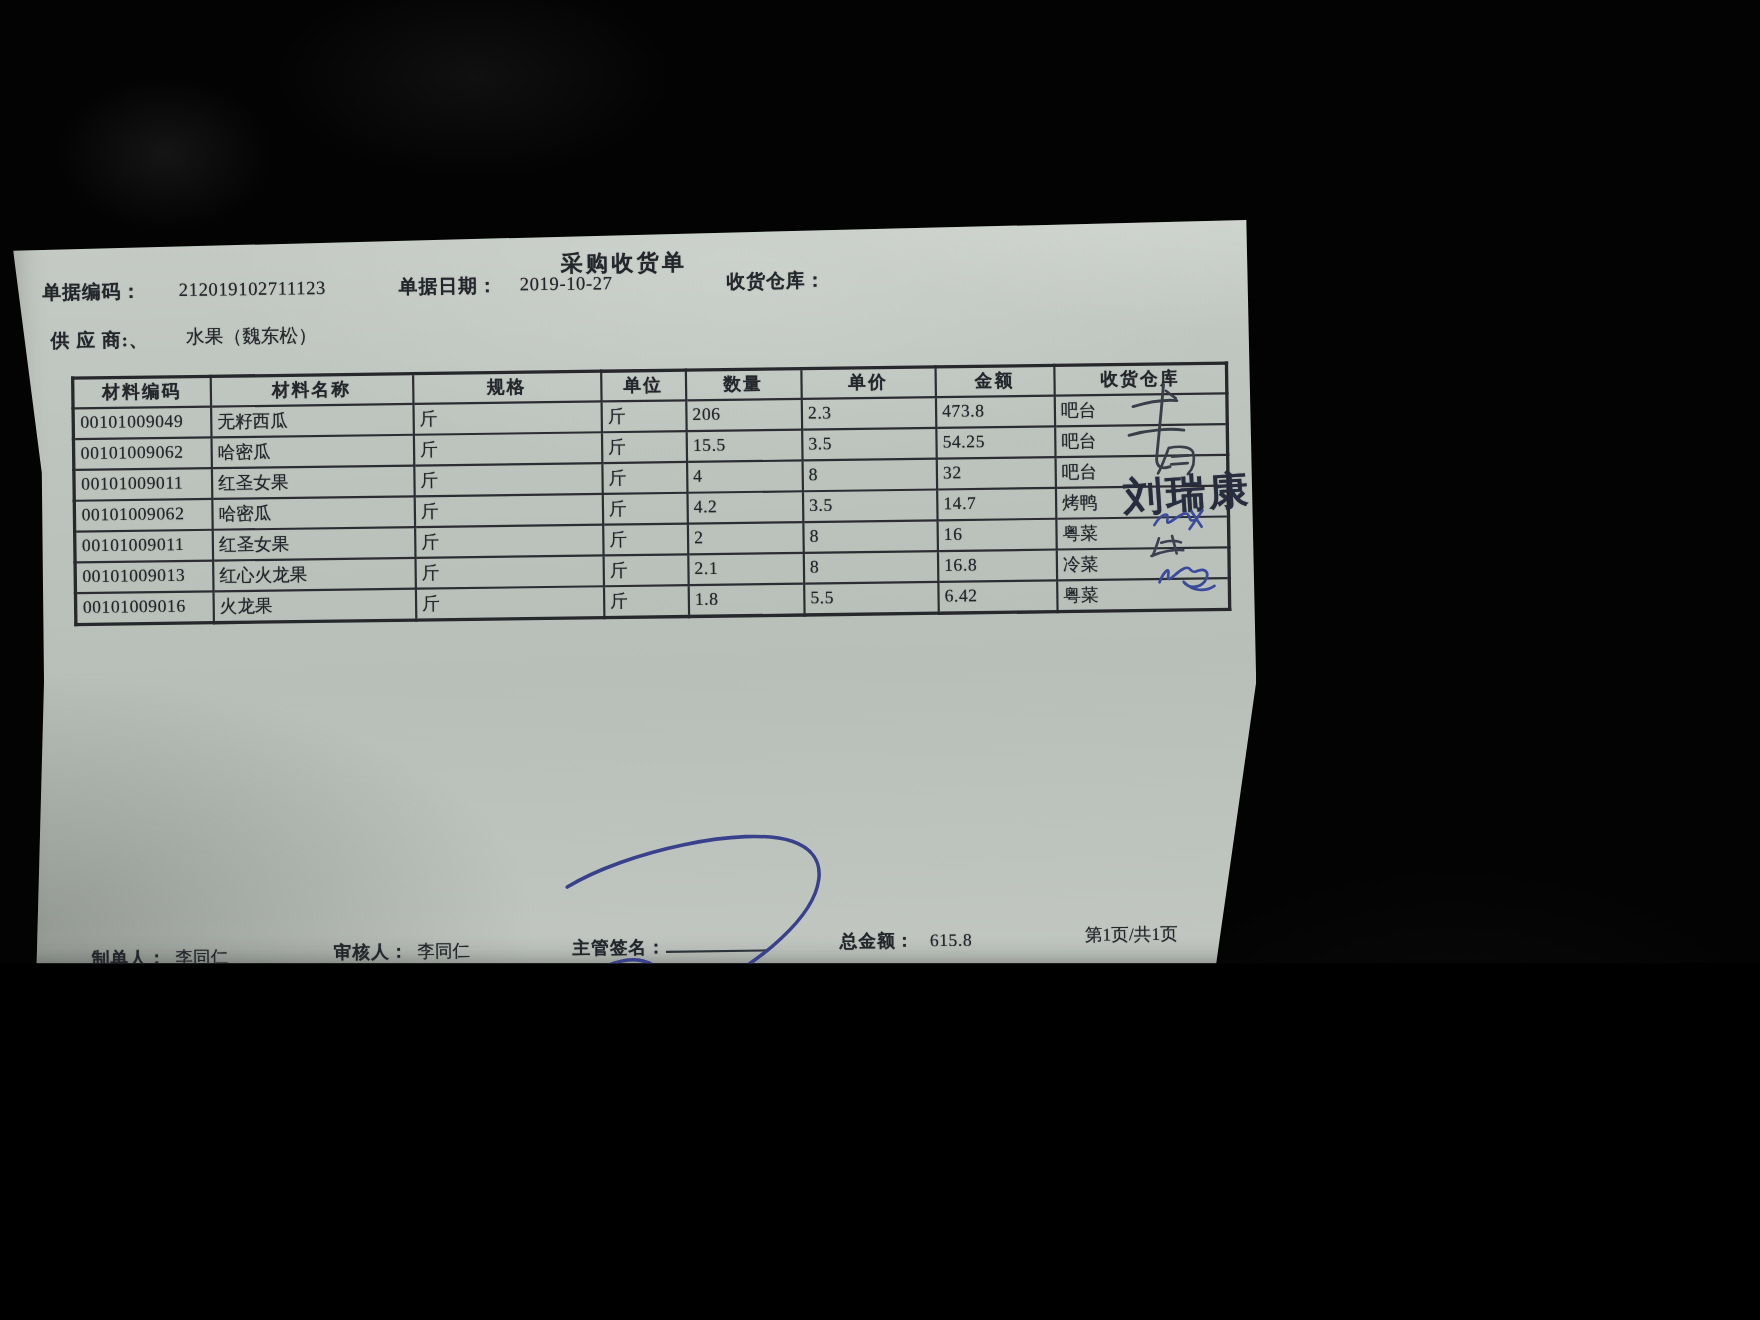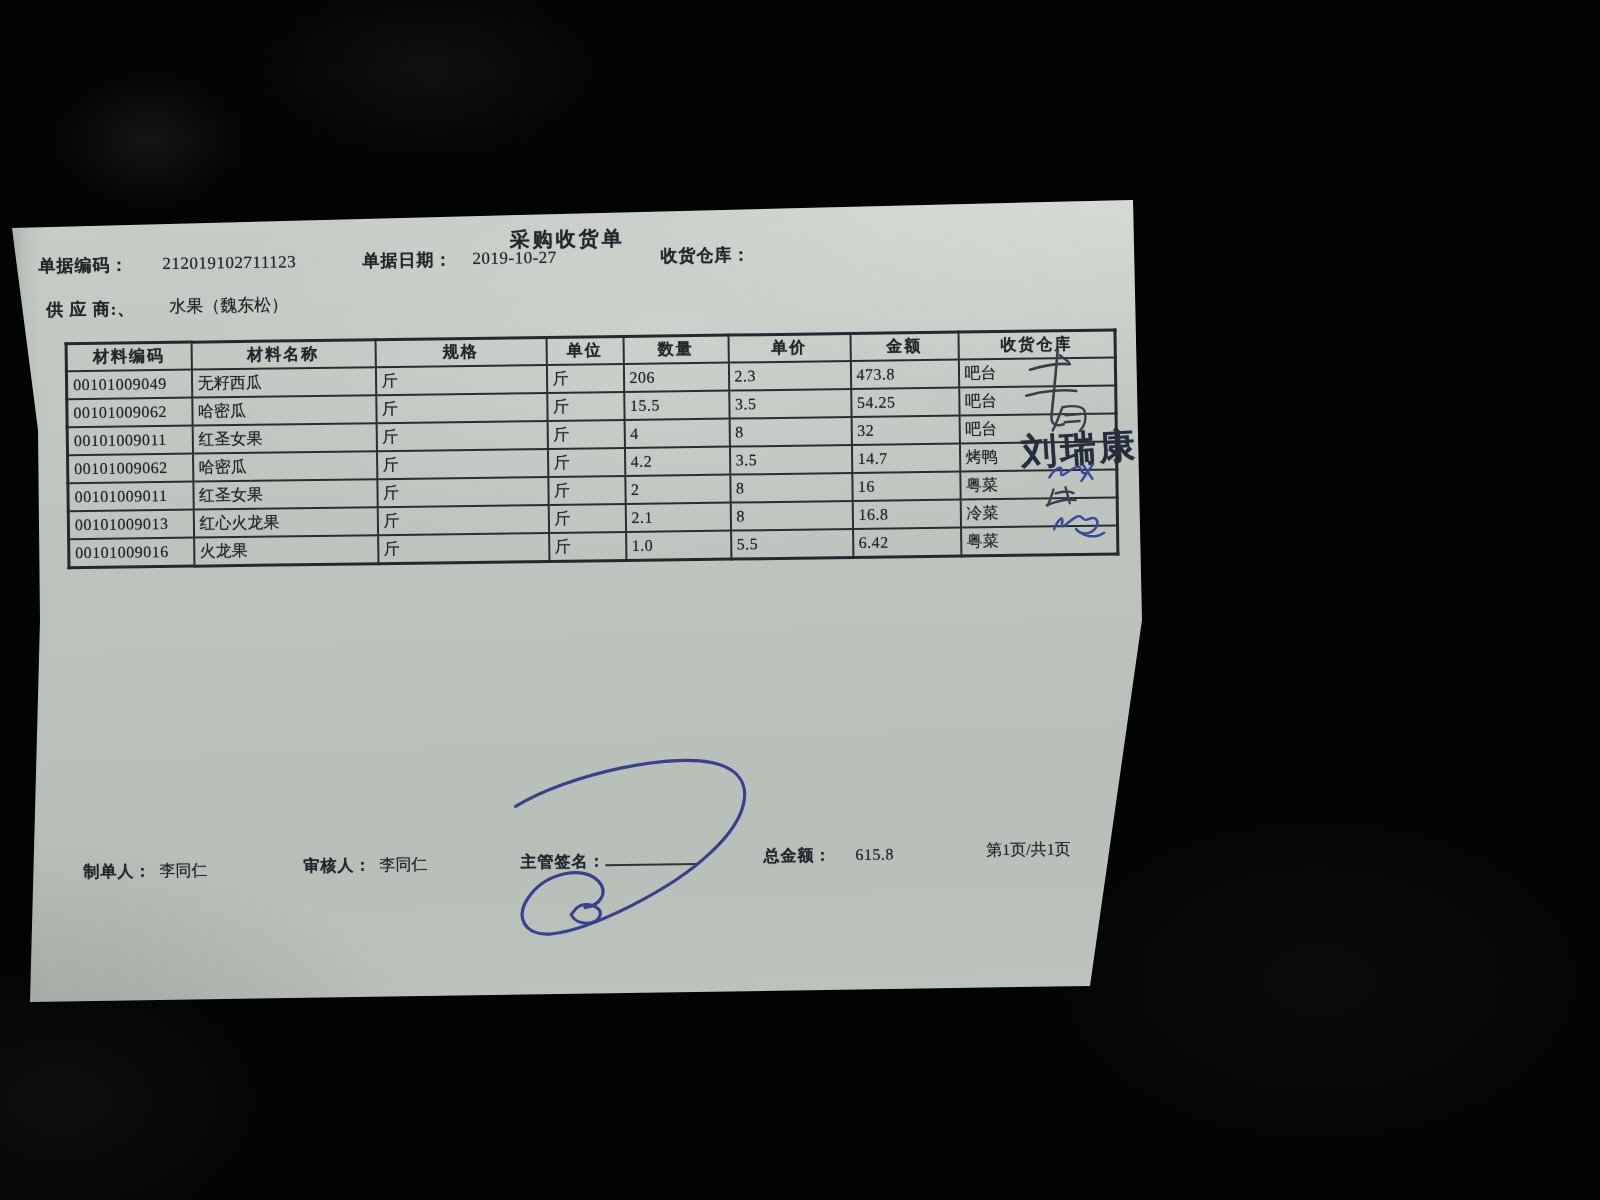--- a/index.html
+++ b/index.html
@@ -1,17 +1,17 @@
 <!DOCTYPE html>
 <html><head>
 <meta charset="utf-8">
 <style>
   html,body{margin:0;padding:0;background:#000;}
   .photo{
-    position:relative;width:1600px;height:1200px;overflow:hidden;
+    position:relative;width:1600px;height:876px;overflow:hidden;
     background:
       radial-gradient(140px 100px at 150px 140px, #151515 0%, rgba(10,10,10,0) 70%),
       radial-gradient(260px 130px at 430px 70px, #101010 0%, rgba(8,8,8,0) 70%),
       radial-gradient(420px 260px at 1320px 980px, #0b0b0b 0%, rgba(5,5,5,0) 75%),
       radial-gradient(300px 200px at 60px 1100px, #0e0e0e 0%, rgba(5,5,5,0) 75%),
       #030303;
     font-family:"Liberation Serif","DejaVu Serif",serif;
   }
   .paper{
     position:absolute;inset:0;
@@ -165,40 +165,40 @@
         <td class="num">2.1</td>
         <td class="num">8</td>
         <td class="num">16.8</td>
         <td>冷菜</td>
       </tr>
       <tr>
         <td class="num">00101009016</td>
         <td>火龙果</td>
         <td>斤</td>
         <td>斤</td>
-        <td class="num">1.0</td>
+        <td class="num">1.8</td>
         <td class="num">5.5</td>
         <td class="num">6.42</td>
         <td>粤菜</td>
       </tr>
     </tbody>
       </table>
 
     <div>
       <span class="abs footer-item" style="left:65px;top:638px;">
         <span class="lbl">制单人：</span><span class="val">李同仁</span>
       </span>
       <span class="abs footer-item" style="left:285px;top:635px;">
         <span class="lbl">审核人：</span><span class="val">李同仁</span>
       </span>
       <span class="abs footer-item" style="left:502px;top:633px;">
         <span class="lbl">主管签名：</span><span style="display:inline-block;width:92px;border-bottom:2px solid #2f333b;height:14px;"></span>
       </span>
       <span class="abs footer-item" style="left:745px;top:631px;">
-        <span class="lbl">总金额：</span><span class="val num" style="margin-left:24px;">615.8</span>
+        <span class="lbl">总金额：</span><span class="val num" style="margin-left:14px;">615.8</span>
       </span>
       <span class="abs footer-item" style="left:968px;top:628px;">第1页/共1页</span>
     </div>
 
     <svg class="hand-svg" width="1150" height="780" viewBox="0 0 1150 780">
 
       <g>
         <path class="pen" stroke="#39418c" stroke-width="3.2" d="M 498 588 C 552 556, 660 534, 703 549 C 740 562, 733 600, 692 637 C 652 674, 572 712, 532 716 C 505 718, 494 698, 512 676 C 530 654, 566 648, 580 664 C 590 676, 581 688, 566 690"></path>
         <path class="pen" stroke="#39418c" stroke-width="3" d="M 552 697 C 557 708, 577 709, 581 698 C 584 689, 566 683, 557 691 Z"></path>
       </g>

